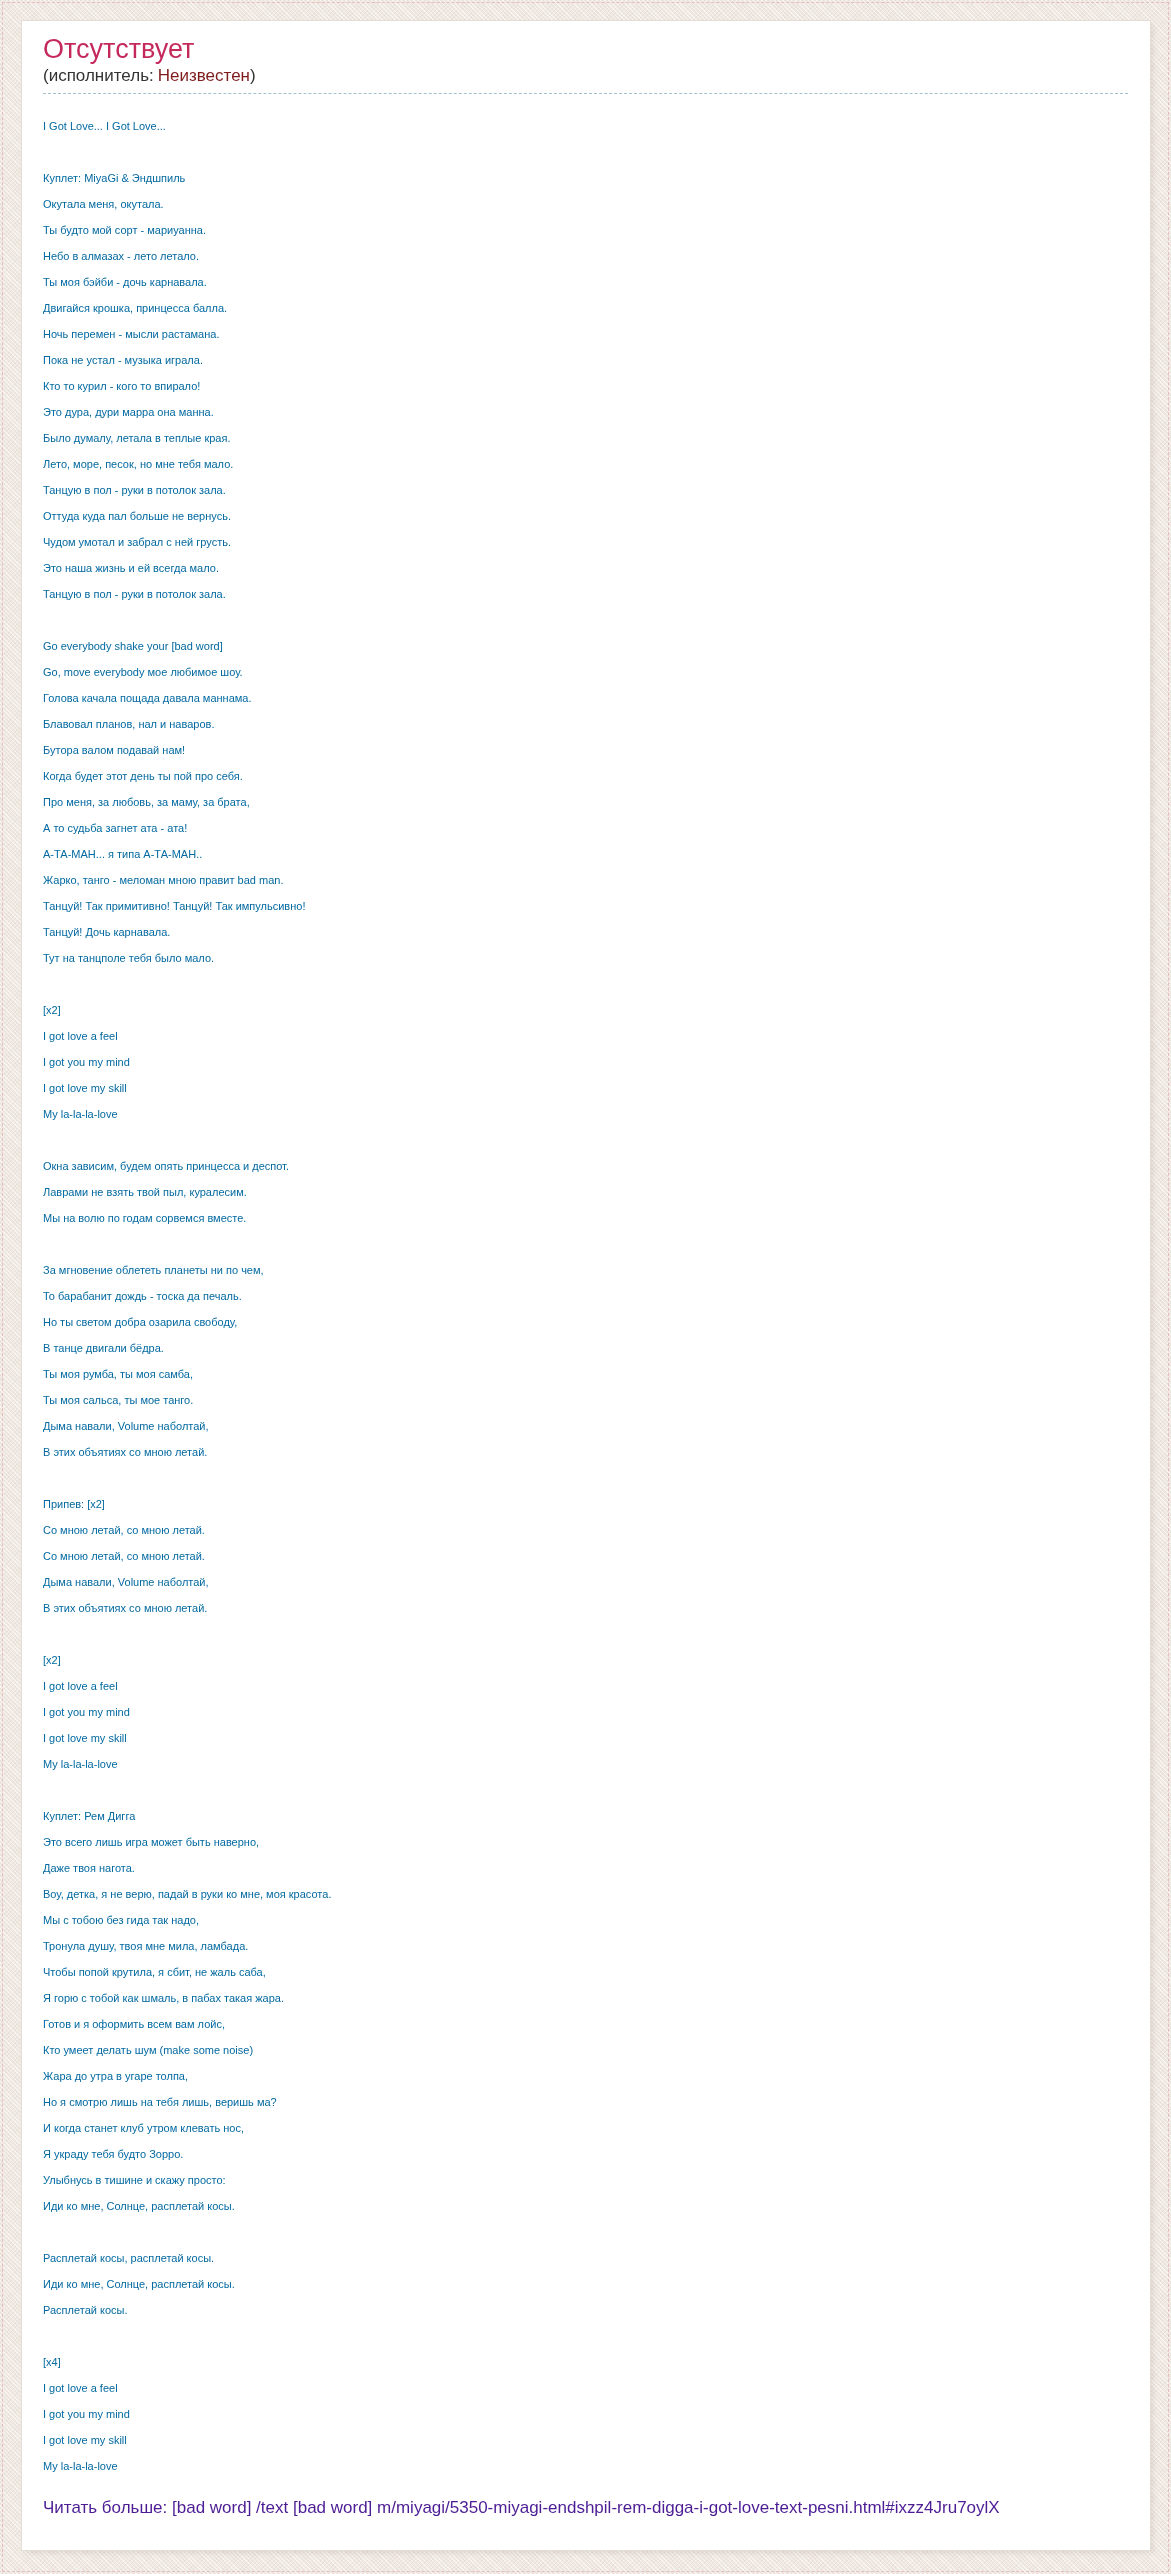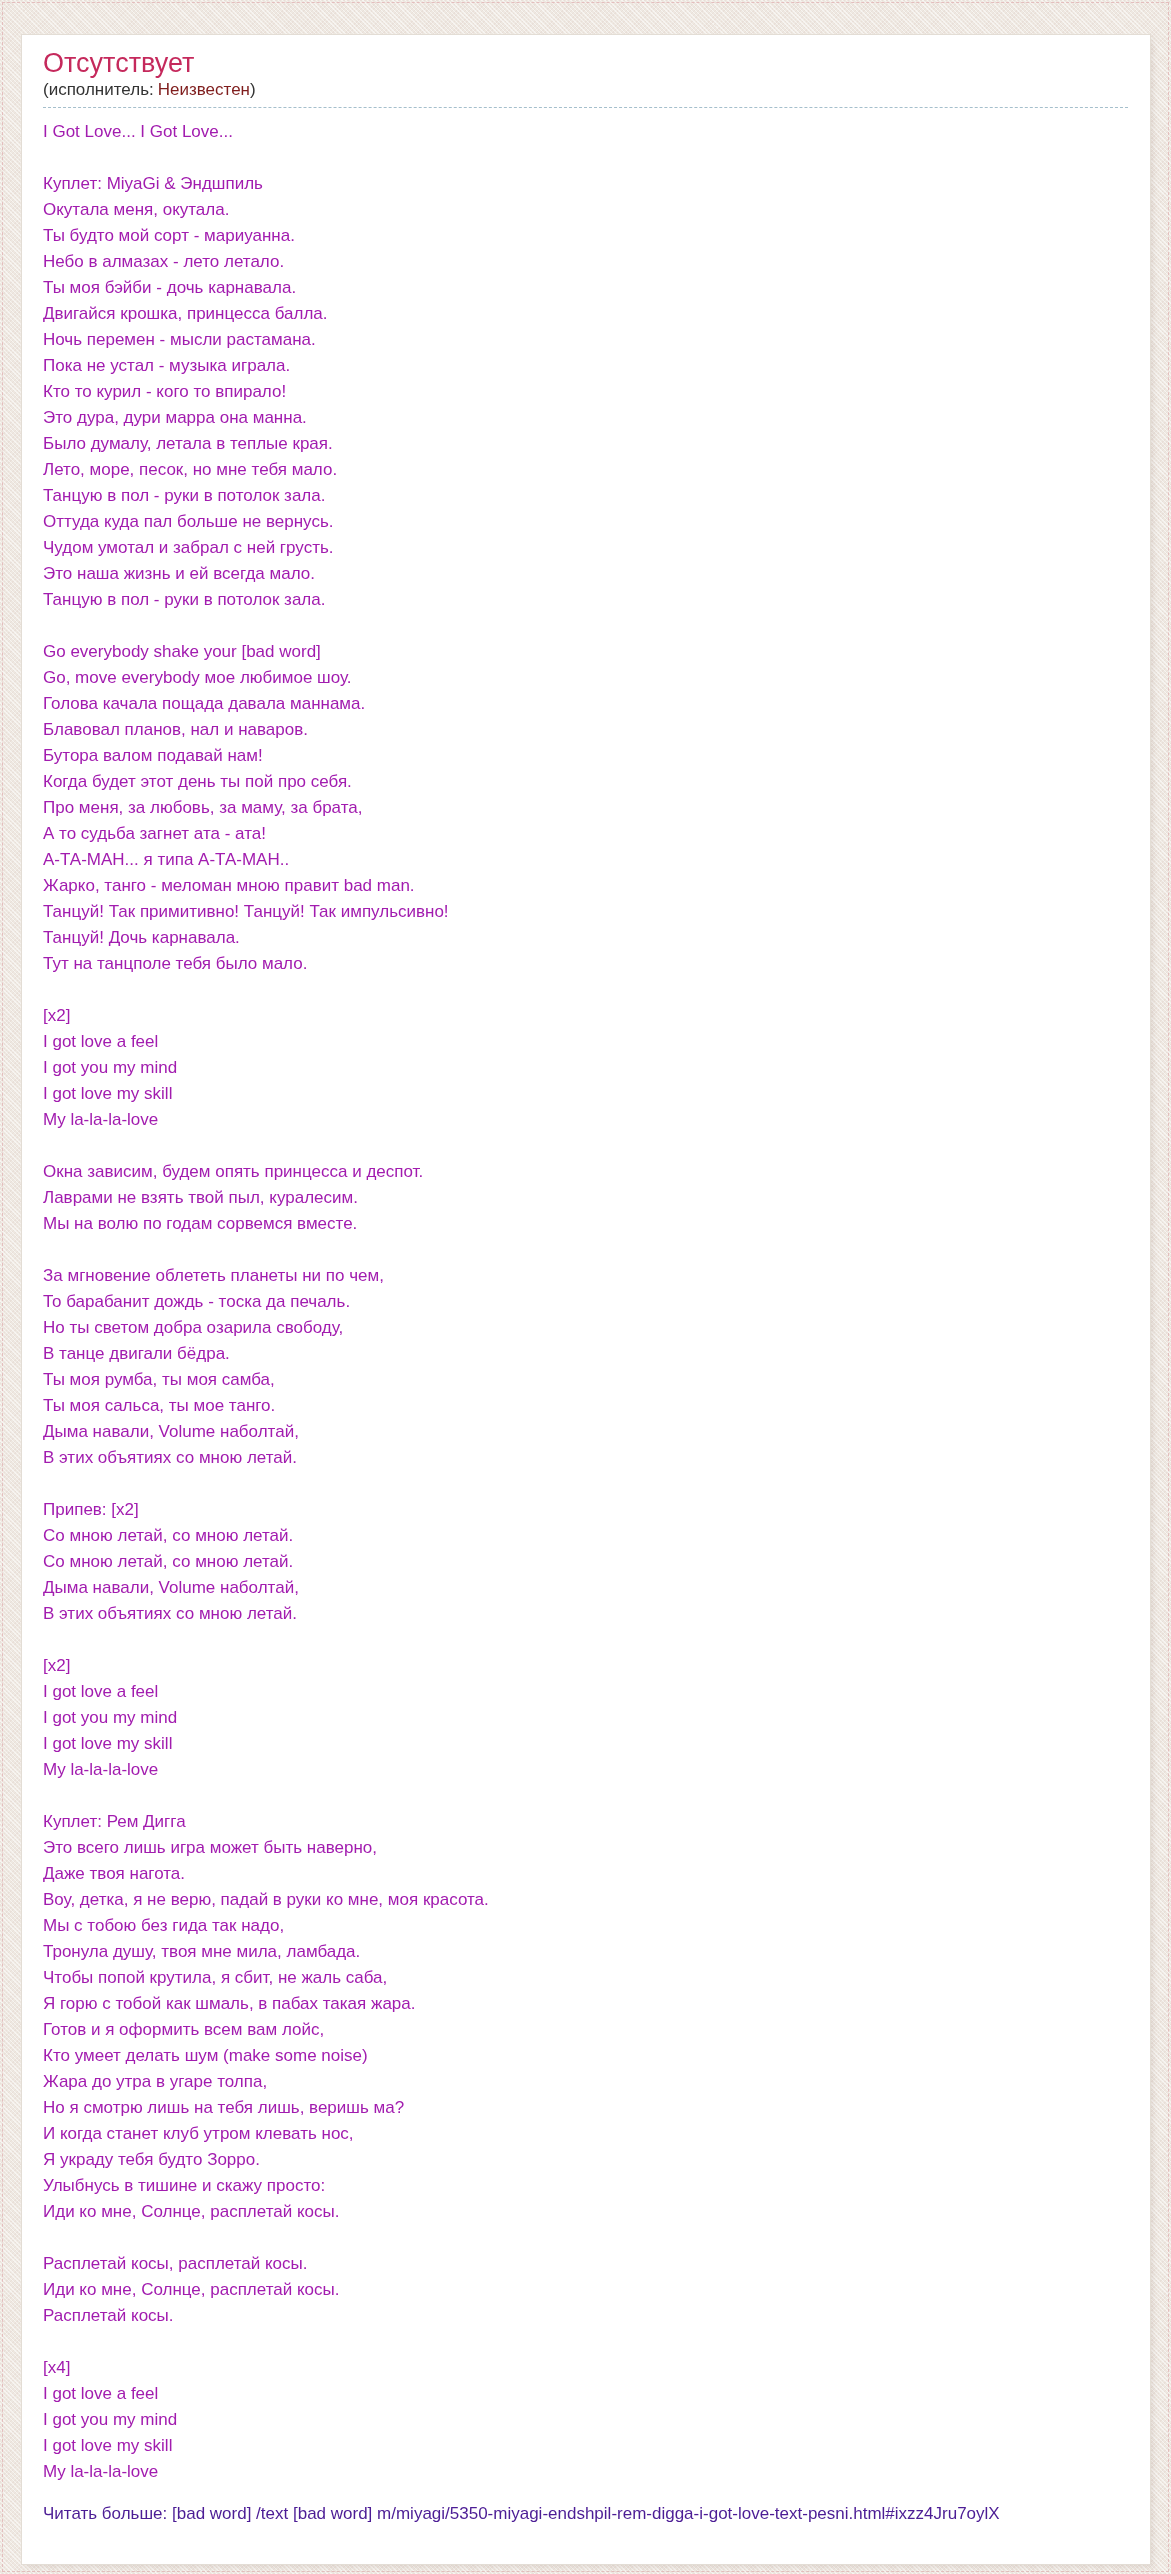--- a/index.html
+++ b/index.html
@@ -15,21 +15,21 @@
     overflow: hidden;
   }
   .stitch {
     position: absolute;
     left: 2px; top: 2px; right: 2px; bottom: 2px;
     border: 1px dashed #e4bdbd;
     pointer-events: none;
   }
   .panel {
     position: absolute;
-    left: 22px; top: 35px;
+    left: 22px; top: 21px;
     width: 1128px; height: 2529px;
     box-sizing: border-box;
     background: #ffffff;
     box-shadow: 0 0 0 1px #e3ddd5, 3px 3px 5px rgba(176,155,148,0.25);
     overflow: hidden;
     padding: 12px 0 0 21px;
   }
   .song-header {
     width: 1085px;
     padding-bottom: 7px;
@@ -47,24 +47,24 @@
     line-height: 21px;
     color: #333333;
   }
   .artist-label { margin-right: 4px; text-align: right; }
   .artist-link {
     color: #7f1d1d;
     text-decoration: none;
     cursor: pointer;
   }
   .lyrics {
-    margin-top: 11px;
-    font-size: 17px;
+    margin-top: 19px;
+    font-size: 11px;
     line-height: 26px;
-    color: #a21caf;
+    color: #0369a1;
     white-space: pre;
   }
   .readmore {
     margin-top: 16px;
     font-size: 17px;
     line-height: 26px;
     color: #4c1d95;
     white-space: pre;
   }
 </style>

